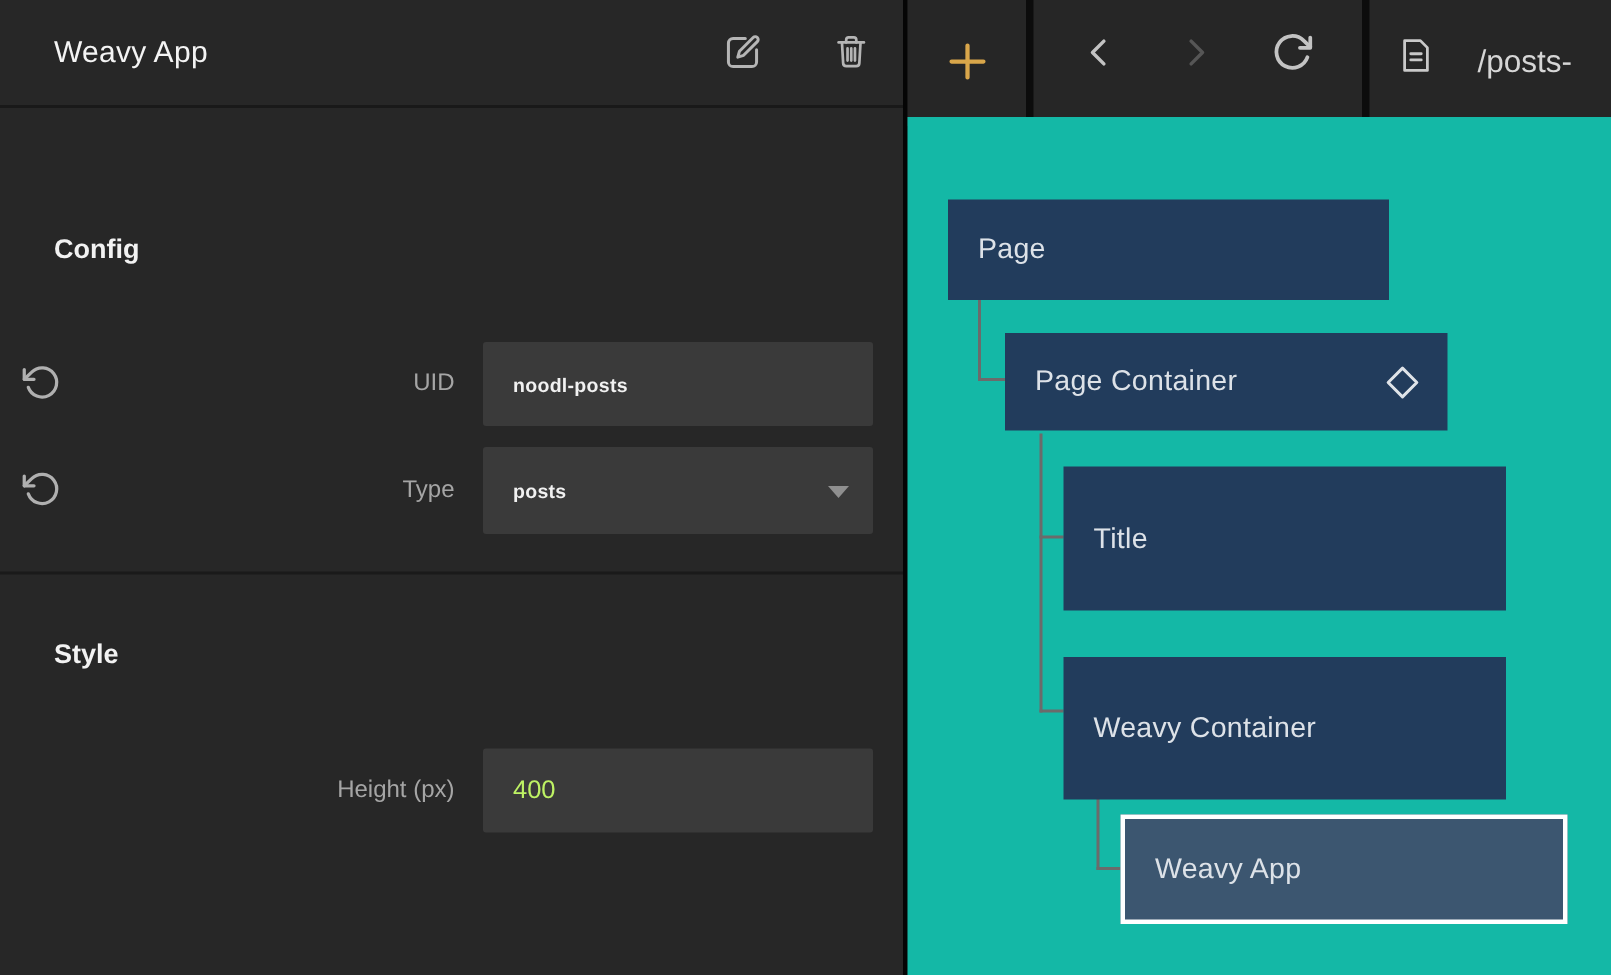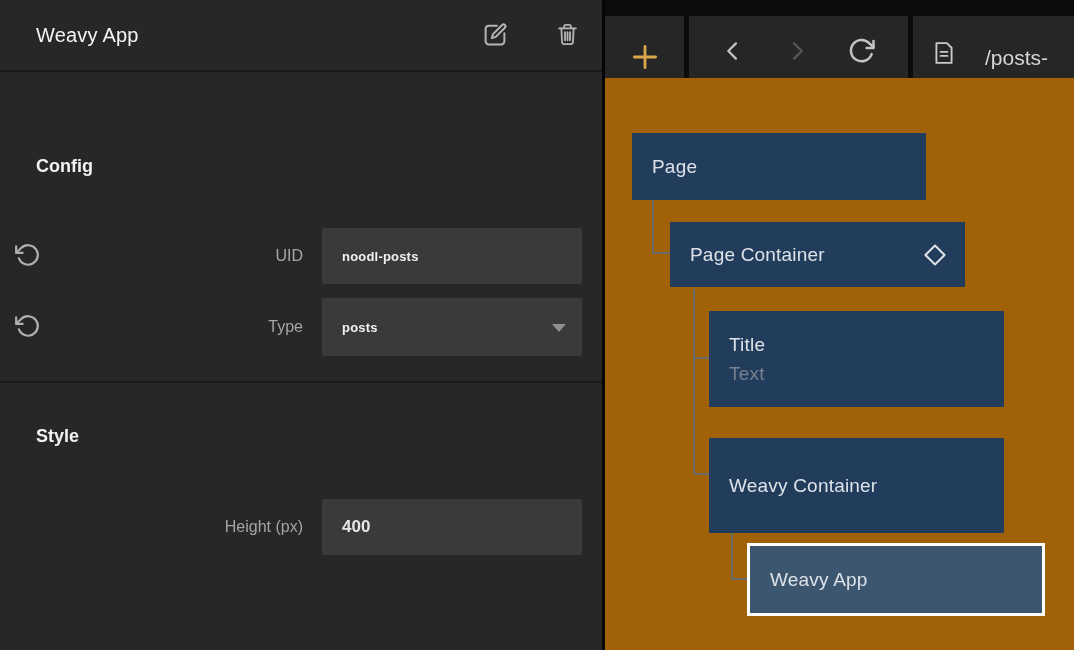--- a/index.html
+++ b/index.html
@@ -26,42 +26,42 @@
   .row-uid    { top:228px; height:56px; }
   .row-type   { top:298px; height:58px; }
   .row-height { top:499px; height:56px; }
   .reset-slot { width:36px; display:flex; align-items:center; justify-content:flex-start; flex:none; }
   .reset-btn { background:none; border:none; cursor:pointer; padding:0; width:30px; height:30px;
     display:flex; align-items:center; justify-content:center; }
   .prop-label { flex:1; text-align:right; padding-right:19px; font-size:16px; color:#a5a5a5; }
   .value-box { width:260px; height:100%; background:#3a3a3a; border-radius:2px;
     display:flex; align-items:center; padding-left:20px; position:relative; flex:none; }
   .value-strong { font-size:13px; font-weight:700; color:#f1f1f1; letter-spacing:.2px; }
-  .value-plain  { font-size:17px; font-weight:700; color:#e5e5e5; }
+  .value-plain  { font-size:17px; font-weight:400; color:#bef264; }
   .caret-down { position:absolute; right:16px; top:50%; margin-top:-3px;
     width:0; height:0; border-left:7px solid transparent; border-right:7px solid transparent;
     border-top:8px solid #8f8f8f; }
 
   
   .right-panel { position:absolute; left:605px; top:0; width:469px; height:650px; background:#0c0c0c; }
-  .tb-section { position:absolute; top:16px; height:84px; background:#262626;
+  .tb-section { position:absolute; top:0; height:84px; background:#262626;
     display:flex; align-items:center;text-align:right; }
   .tb-add { left:0; width:79px; justify-content:center; }
   .tb-nav { left:84px; width:219px; }
   .tb-url { left:308px; width:161px; }
   .tb-btn { background:none; border:none; cursor:pointer; padding:0; position:absolute; top:21px;
     width:30px; height:30px; display:flex; align-items:center; justify-content:center; }
   .btn-back    { left:29px; }
   .btn-forward { left:93px; }
   .btn-refresh { left:157px; }
   .doc-icon-wrap { position:absolute; left:17px; top:23px; width:28px; height:28px; }
   .url-text { position:absolute; left:72px; top:50%; transform:translateY(-50%);
     font-size:21px; color:#d6d6d6; white-space:nowrap; }
 
-  .tree-area { position:absolute; left:0; top:78px; width:469px; height:572px; background:#a16207; }
+  .tree-area { position:absolute; left:0; top:78px; width:469px; height:572px; background:#14b8a6; }
 
   .tree-node { position:absolute; background:#223c5c; display:flex; flex-direction:column;
     justify-content:center; padding-left:20px; cursor:pointer; }
   .node-page   { left:27px;  top:55px;  width:294px; height:67px; }
   .node-pc     { left:65px;  top:144px; width:295px; height:65px; }
   .node-title  { left:104px; top:233px; width:295px; height:96px; }
   .node-wc     { left:104px; top:350px; width:295px; height:95px;margin-top:10px; }
   .node-wa     { left:142px; top:465px; width:298px; height:73px; background:#3c5670;
     border:3px solid #ffffff; }
   .node-label { font-size:19px; color:#dde2e8; line-height:29px; letter-spacing:.2px; }
@@ -219,21 +219,20 @@
         <span class="node-label">Page Container</span>
         <span class="diamond-wrap">
           <svg width="28" height="28" viewBox="0 0 24 24" fill="none" stroke="#dfe3e8" stroke-width="1.7" stroke-linejoin="round">
             <path d="M12 3.8 20.2 12 12 20.2 3.8 12z"></path>
           </svg>
         </span>
       </div>
 
       <div class="tree-node node-title">
         <span class="node-label">Title</span>
-        <span class="node-sublabel">Text</span>
       </div>
 
       <div class="tree-node node-wc">
         <span class="node-label">Weavy Container</span>
       </div>
 
       <div class="tree-node node-wa">
         <span class="node-label">Weavy App</span>
       </div>
 

